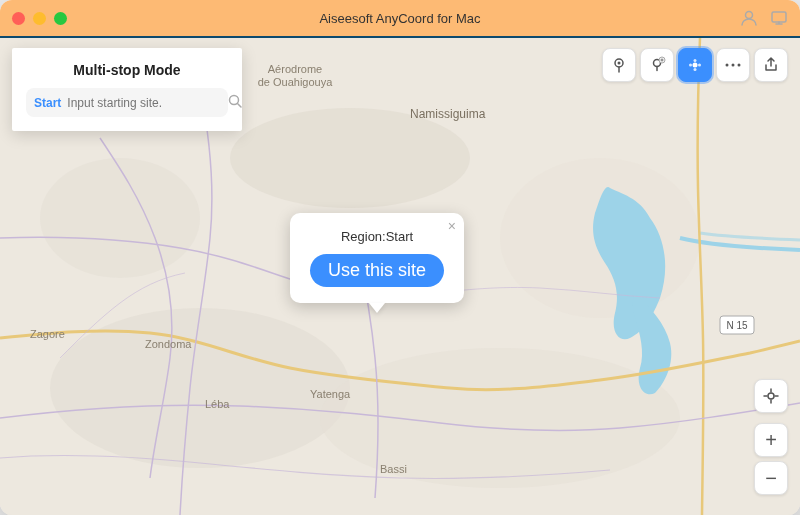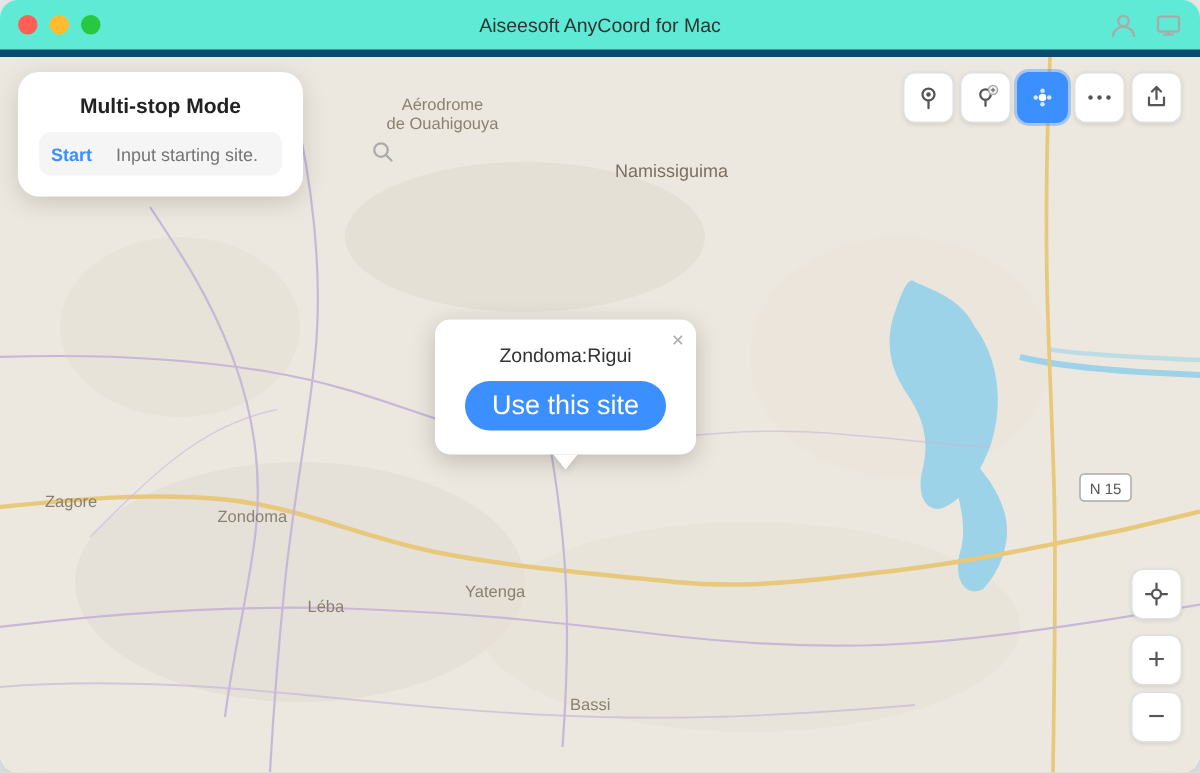--- a/index.html
+++ b/index.html
@@ -18,22 +18,22 @@
       background: #fff;
       border-radius: 12px;
       box-shadow: 0 10px 40px rgba(0,0,0,0.25);
       display: flex;
       flex-direction: column;
       overflow: hidden;
     }
 
     .titlebar {
       height: 38px;
-      background: #5eead4;
-      border-bottom: 5px solid #0c4a6e;
+      background: #fdba74;
+      border-bottom: 2px solid #0c4a6e;
       display: flex;
       align-items: center;
       padding: 13px 12px;
       flex-shrink: 0;
       position: relative;
     }
 
     .window-controls {
       display: flex;
       gap: 8px;
@@ -118,39 +118,39 @@
       color: #fff;
       box-shadow: 0 0 0 2px rgba(59,143,254,0.4);
     }
 
     
     .multistop-panel {
       position: absolute;
       top: 10px;
       left: 12px;
       background: #fff;
-      border-radius: 14px;
+      border-radius: 2px;
       box-shadow: 0 4px 16px rgba(0,0,0,0.15);
       padding: 14px 14px 14px 14px;
-      width: 190px;
+      width: 230px;
       z-index: 10;
     }
 
     .panel-title {
       font-size: 14px;
       font-weight: 700;
       color: #222;
       margin-bottom: 10px;
       text-align: center;
     }
 
     .search-row {
       display: flex;
       align-items: center;
-      gap: 16px;
+      gap: 6px;
       background: #f5f5f5;
       border-radius: 8px;
       padding: 6px 8px;
     }
 
     .search-row-label {
       font-size: 12px;
       color: #3b8ffe;
       font-weight: 600;
       flex-shrink: 0;
@@ -402,21 +402,21 @@
             <circle cx="6" cy="6" r="4.5" stroke="#aaa" stroke-width="1.5"></circle>
             <path d="M9.5 9.5L13 13" stroke="#aaa" stroke-width="1.5" stroke-linecap="round"></path>
           </svg>
         </span>
       </div>
     </div>
 
     
     <div class="map-popup">
       <span class="popup-close">×</span>
-      <div class="popup-region">Zondoma:Rigui</div>
+      <div class="popup-region">Region:Start</div>
       <button class="popup-btn">Use this site</button>
       <div class="popup-tail"></div>
     </div>
 
     
     <div class="zoom-controls">
       <button class="zoom-loc-btn">
         <svg width="18" height="18" viewBox="0 0 18 18" fill="none">
           <circle cx="9" cy="9" r="3" stroke="#555" stroke-width="1.5"></circle>
           <path d="M9 2v3M9 13v3M2 9h3M13 9h3" stroke="#555" stroke-width="1.5" stroke-linecap="round"></path>

